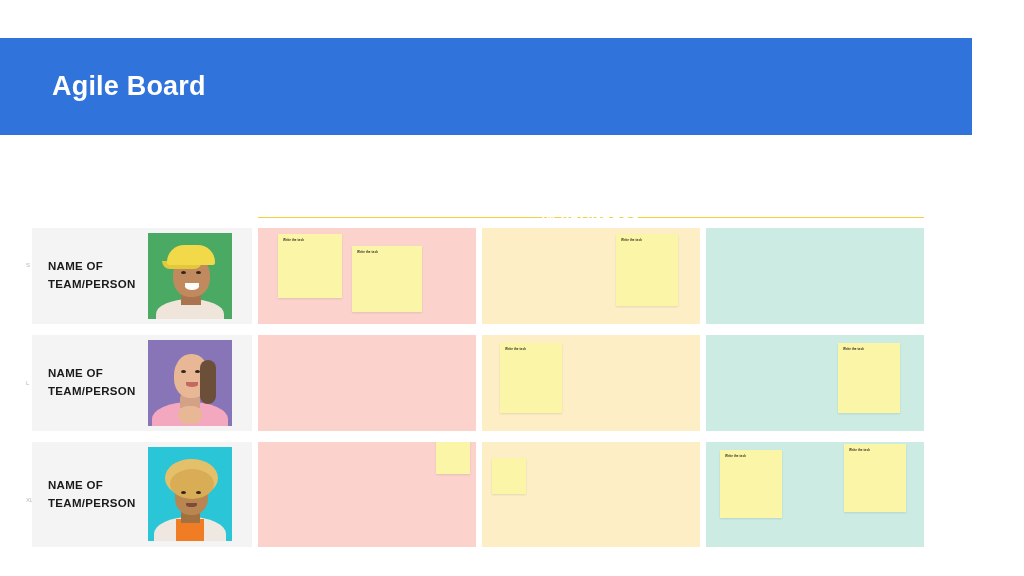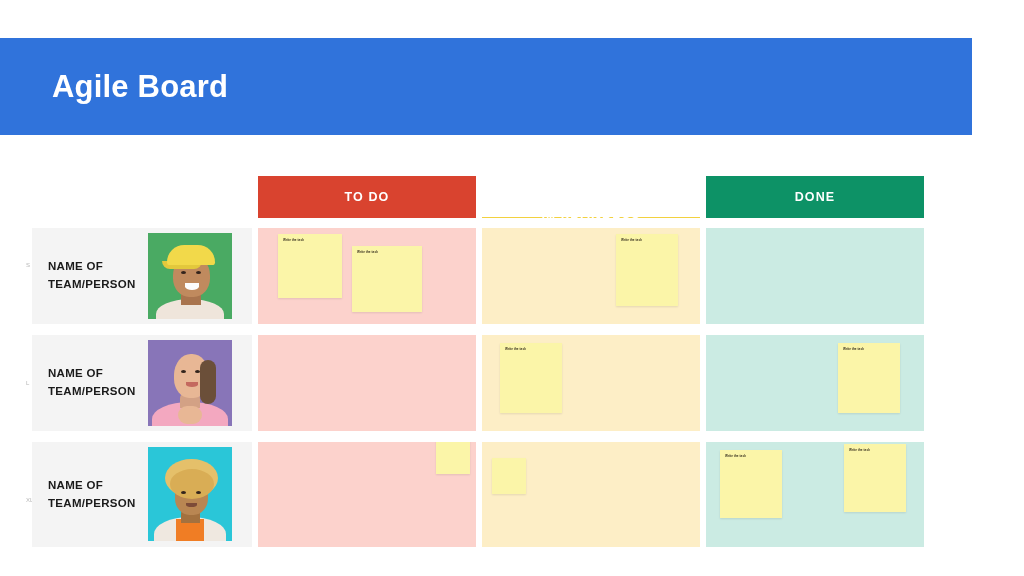--- a/index.html
+++ b/index.html
@@ -25,21 +25,21 @@
     left: 0;
     top: 38px;
     width: 972px;
     height: 97px;
     background: #3073db;
     display: flex;
     align-items: center;
   }
   .title-text {
     color: #ffffff;
-    font-size: 31px;
+    font-size: 27px;
     font-weight: bold;
     letter-spacing: 0.2px;
     margin-left: 52px;
     text-align: right;
   }
 
   
   .board {
     position: absolute;
     left: 32px;
@@ -217,28 +217,22 @@
     <div class="title-text">Agile Board</div>
   </div>
 
   <div class="edge-mark edge-mark-1">S</div>
   <div class="edge-mark edge-mark-2">L</div>
   <div class="edge-mark edge-mark-3">XL</div>
 
   <div class="board">
 
     <div class="col-headers">
-      <div class="col-chip chip-todo">
-        <span>TO DO</span>
-      </div>
       <div class="col-chip chip-progress">
         <span>IN PROGRESS</span>
-      </div>
-      <div class="col-chip chip-done">
-        <span>DONE</span>
       </div>
     </div>
 
     <div class="rows">
 
       <div class="row row-1">
         <div class="person-cell">
           <div class="person-name">
             <span>NAME OF</span><br>
             <span>TEAM/PERSON</span>

